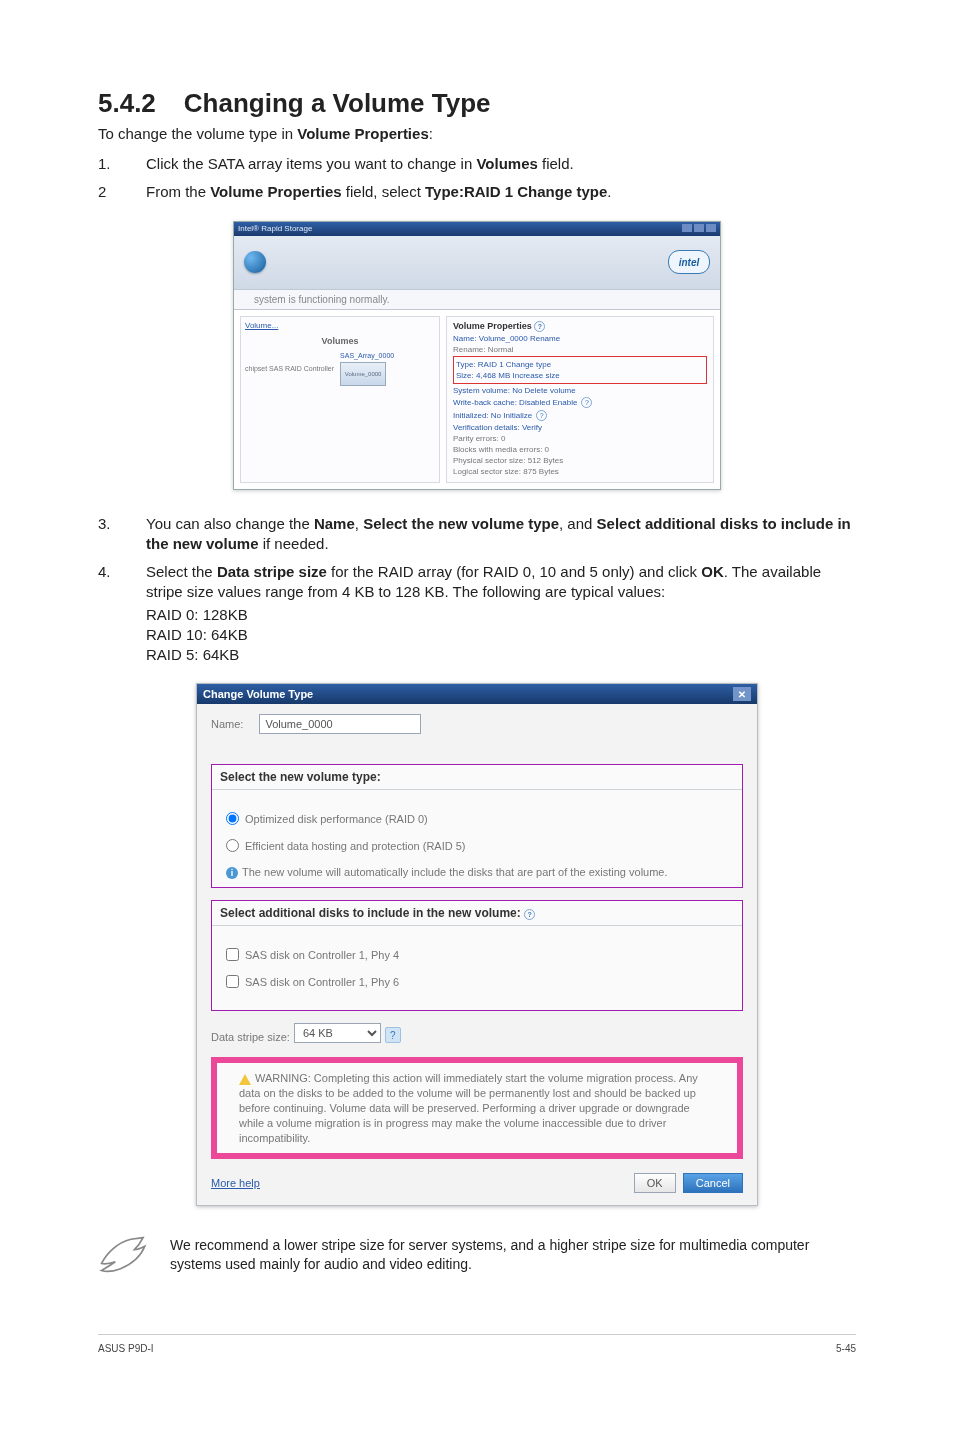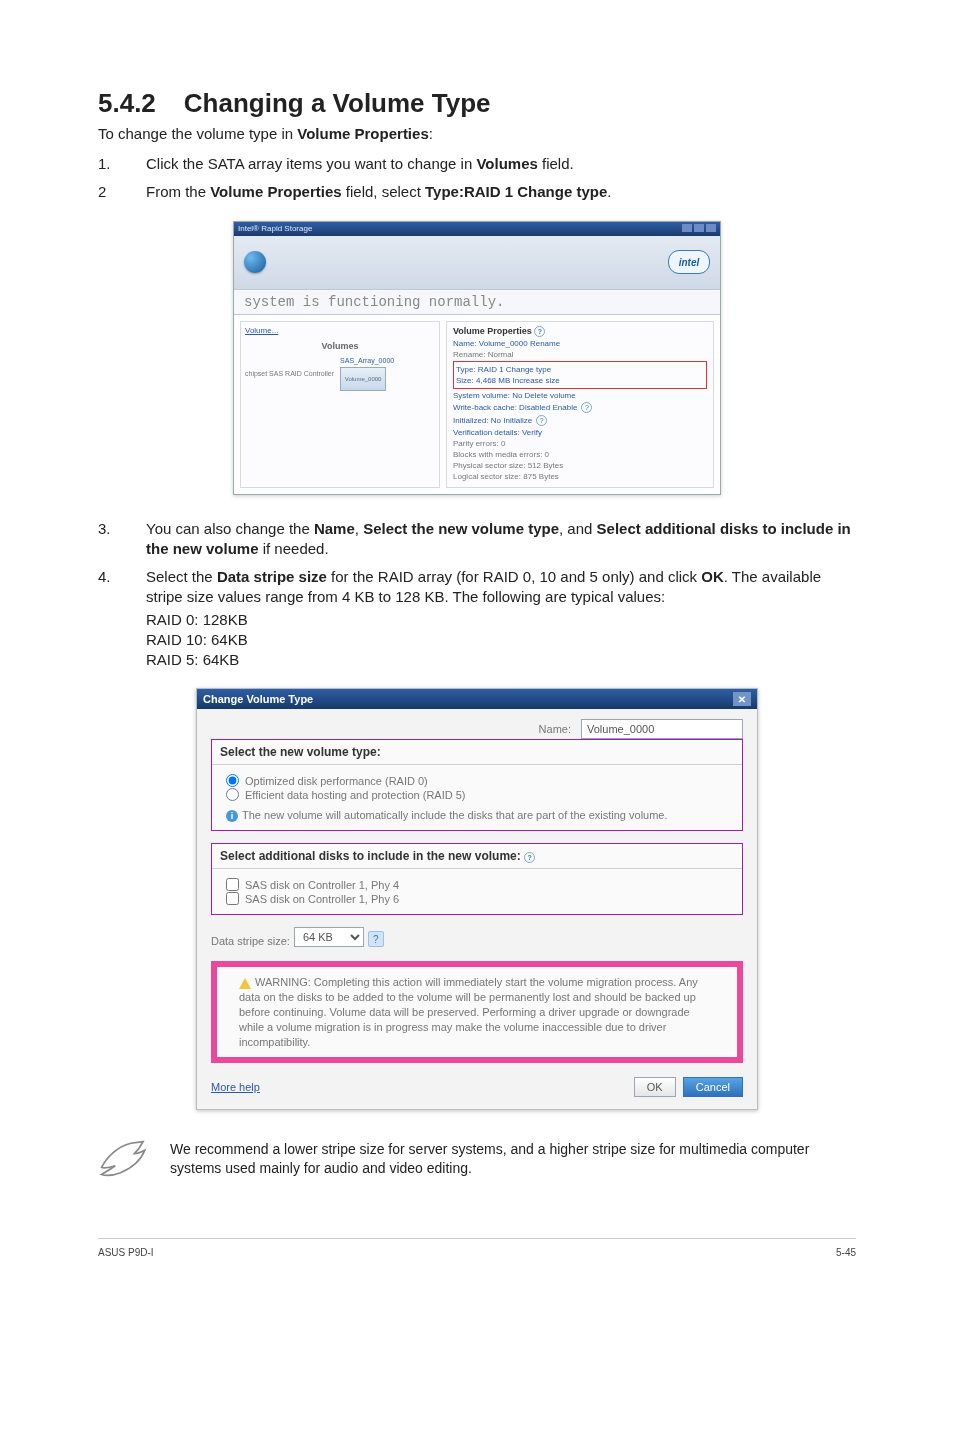--- a/index.html
+++ b/index.html
@@ -94,25 +94,24 @@
     box-shadow: 0 1px 2px rgba(0,0,0,0.3);
   }
   .irst-intel {
     width: 40px; height: 22px; border:1px solid #3a7bb5; border-radius:11px;
     display:flex;align-items:center;justify-content:center;color:#1a5d9e;font-style:italic;font-weight:bold;font-size:10px;
     background:#eef5fc;
   }
   .irst-status {
     border-top:1px solid #c0c8d4;
     border-bottom:1px solid #c0c8d4;
-    padding:4px 10px;
+    padding:4px 20px;
     background:#f5f7fb;
     color:#888;
-    font-size:14px;
-    font-family:Liberation Mono, monospace;
+    font-size:10px;
   }
   .irst-body {
     display:flex;
     padding:6px;
     gap:6px;
   }
   .irst-left {
     width: 200px;
     border:1px solid #d6dbe3;
     background:#fcfcfe;
@@ -166,44 +165,44 @@
   }
   .cvt-titlebar {
     background:linear-gradient(#2e5ea4,#17396b);
     height:20px;display:flex;align-items:center;justify-content:space-between;padding:0 6px;color:#fff;font-size:11px;font-weight:bold;
   }
   .cvt-titlebar .x {
     width:18px;height:14px;background:#7294c9;display:flex;align-items:center;justify-content:center;font-size:10px;
   }
   .cvt-inner { padding:10px 14px 12px 14px; }
   .cvt-field {
-    display:flex;align-items:center;gap:10px;margin-bottom:0;font-size:11px;color:#777;justify-content:flex-end;
+    display:flex;align-items:center;gap:16px;margin-bottom:30px;font-size:11px;color:#777;
   }
   .cvt-field input[type="text"] {
     border:1px solid #9aa5b3;padding:3px 5px;font-size:11px;color:#555;width:150px;background:#fff;
   }
   .cvt-group {
     border:1px solid #a21caf;background:#fafafa;margin-bottom:12px;
   }
   .cvt-group-hdr {
     border-bottom:1px solid #cfd3da;padding:5px 8px;font-weight:bold;color:#333;font-size:12px;
   }
   .cvt-group-body { padding:8px 14px;font-size:11px;color:#777; }
   .radio-row, .check-row {
-    display:flex;align-items:flex-end;gap:6px;margin:1px 0;
+    display:flex;align-items:flex-end;gap:6px;margin:14px 0;
   }
   .radio-row input, .check-row input { margin:0; }
   .info-bullet {
     display:inline-block;width:12px;height:12px;border-radius:50%;background:#4a97d6;color:#fff;font-size:9px;line-height:12px;text-align:center;margin-right:4px;font-weight:bold;
   }
   .cvt-stripe {
     display:flex;align-items:flex-end;gap:4px;margin:4px 0 14px 0;font-size:11px;color:#777;
   }
   .cvt-stripe select {
-    border:1px solid #9aa5b3;padding:2px 4px;font-size:11px;background:#fff;color:#555;width:70px;
+    border:1px solid #9aa5b3;padding:2px 4px;font-size:11px;background:#fff;color:#555;width:87px;
   }
   .stripe-help {
     width:14px;height:14px;background:#d0e4f6;border:1px solid #9ec0e2;color:#3a77bb;font-size:10px;display:flex;align-items:center;justify-content:center;border-radius:2px;
   }
   .cvt-warning {
     border:6px solid #ec4899;padding:8px 22px;font-size:11px;color:#777;line-height:1.35;background:#fafafa;
   }
   .warn-tri {
     display:inline-block;width:0;height:0;border-left:6px solid transparent;border-right:6px solid transparent;border-bottom:11px solid #f2c53d;vertical-align:middle;margin-right:4px;position:relative;
   }

